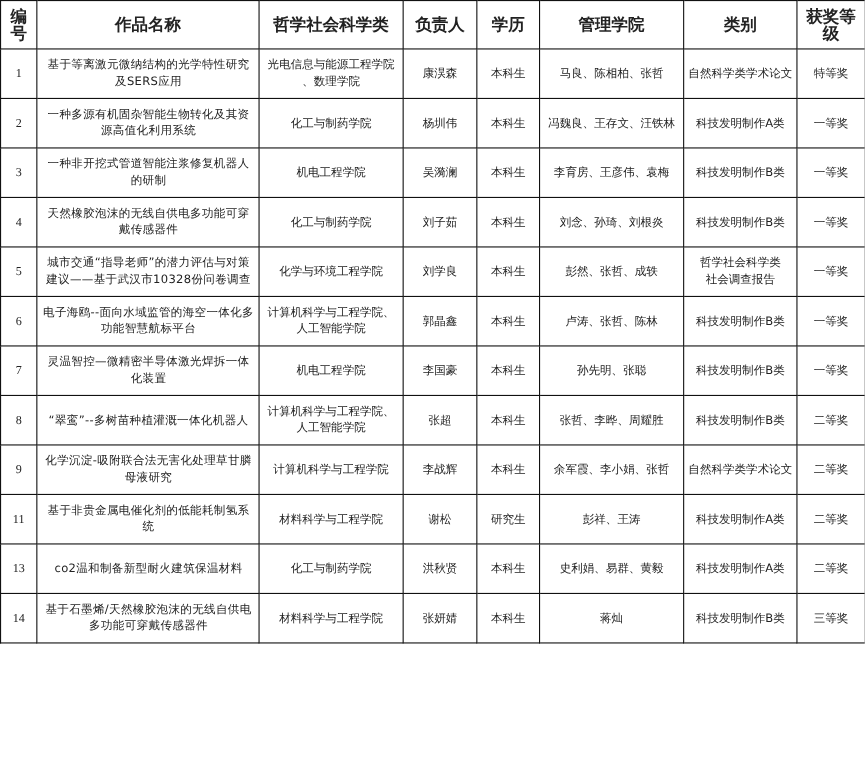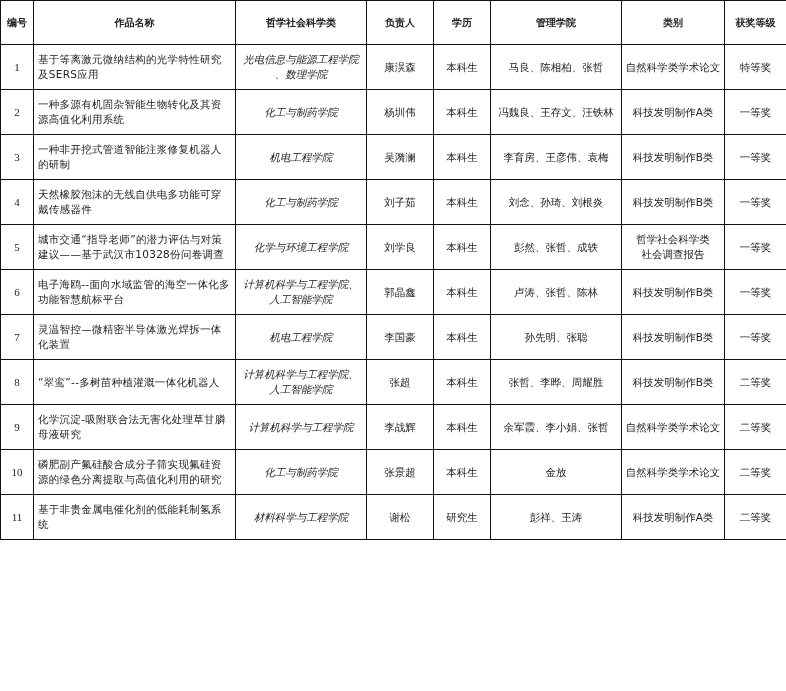--- a/index.html
+++ b/index.html
@@ -1,24 +1,24 @@
 <!DOCTYPE html>
 <html><head>
 <meta charset="utf-8">
 <style>
   html, body { margin: 0; padding: 0; background: #ffffff; }
   body { width: 786px; height: 691px; overflow: hidden; font-family: "DejaVu Sans", "Liberation Sans", sans-serif; color: #222; }
   table { border-collapse: collapse; table-layout: fixed; width: 786px; }
   th, td { border: 1.5px solid #111; text-align: center; vertical-align: middle; font-size: 10.5px; line-height: 15px; padding: 0 3px; overflow: hidden; }
-  th { height: 43px; font-weight: bold; font-size: 10px; }
+  th { height: 43px; font-weight: bold; font-size: 15px; }
   td { height: 44px; }
-  td.name { text-align: left; padding-left: 4px; letter-spacing: 0.3px; margin-left: 16px; }
+  td.name { text-align: center; padding-left: 4px; letter-spacing: 0.3px; margin-left: 16px; }
   td.num { font-family: "Liberation Serif", serif; font-size: 11px; }
   td.cat { white-space: pre-line; }
-  td.college { white-space: pre-line; font-style: italic; }
+  td.college { white-space: pre-line; }
 </style>
 </head>
 <body>
 
 <table>
   <colgroup>
     <col style="width:33px">
     <col style="width:202px">
     <col style="width:131px">
     <col style="width:67px">
@@ -136,38 +136,48 @@
     <td class="num">9</td>
     <td class="name">化学沉淀-吸附联合法无害化处理草甘膦母液研究</td>
     <td class="college">计算机科学与工程学院</td>
     <td>李战辉</td>
     <td>本科生</td>
     <td>余军霞、李小娟、张哲</td>
     <td class="cat">自然科学类学术论文</td>
     <td>二等奖</td>
   </tr>
 
-  <tr>
-    <td class="num">10</td>
-    <td class="name">磷肥副产氟硅酸合成分子筛实现氟硅资源的绿色分离提取与高值化利用的研究</td>
-    <td class="college">化工与制药学院</td>
-    <td>张景超</td>
-    <td>本科生</td>
-    <td>金放</td>
-    <td class="cat">自然科学类学术论文</td>
-    <td>二等奖</td>
-  </tr>
 
   <tr>
     <td class="num">11</td>
     <td class="name">基于非贵金属电催化剂的低能耗制氢系统</td>
     <td class="college">材料科学与工程学院</td>
     <td>谢松</td>
     <td>研究生</td>
     <td>彭祥、王涛</td>
     <td class="cat">科技发明制作A类</td>
     <td>二等奖</td>
   </tr>
 
 
+  <tr>
+    <td class="num">13</td>
+    <td class="name">co2温和制备新型耐火建筑保温材料</td>
+    <td class="college">化工与制药学院</td>
+    <td>洪秋贤</td>
+    <td>本科生</td>
+    <td>史利娟、易群、黄毅</td>
+    <td class="cat">科技发明制作A类</td>
+    <td>二等奖</td>
+  </tr>
 
+  <tr>
+    <td class="num">14</td>
+    <td class="name">基于石墨烯/天然橡胶泡沫的无线自供电多功能可穿戴传感器件</td>
+    <td class="college">材料科学与工程学院</td>
+    <td>张妍婧</td>
+    <td>本科生</td>
+    <td>蒋灿</td>
+    <td class="cat">科技发明制作B类</td>
+    <td>三等奖</td>
+  </tr>
 </tbody>
 </table>
 
 </body></html>

